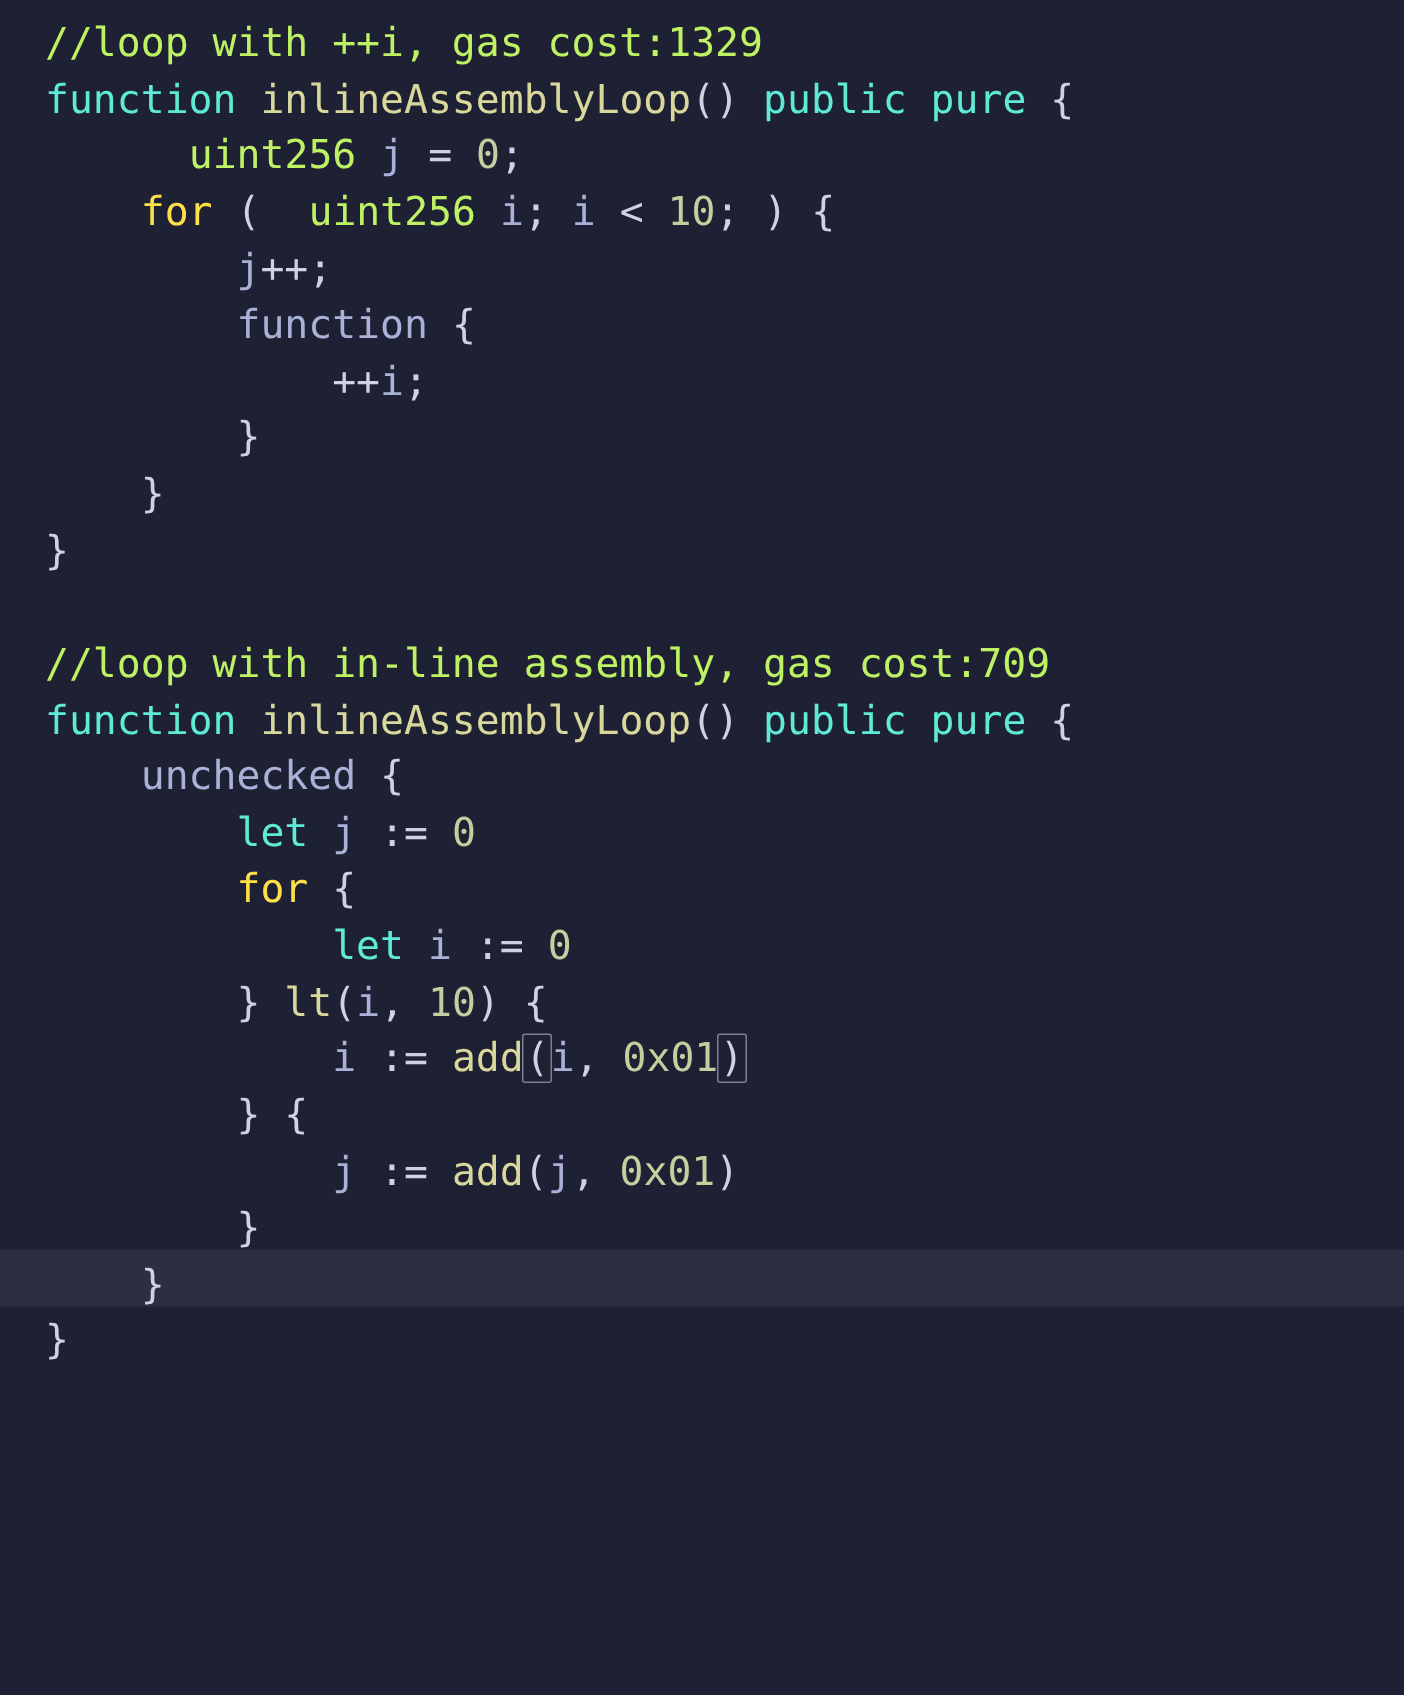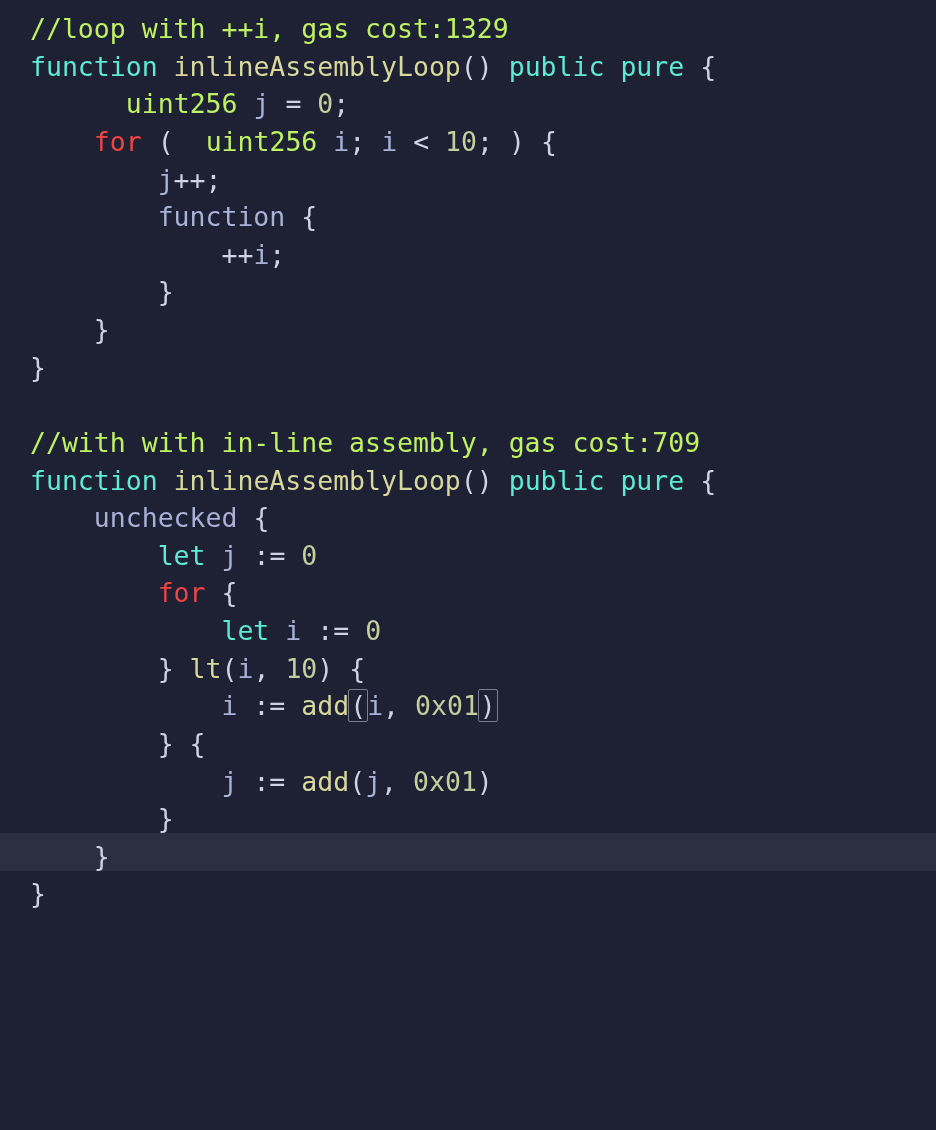--- a/index.html
+++ b/index.html
@@ -14,21 +14,21 @@
     margin: 0;
     padding: 10px 0 0 30px;
     font-family: "Consolas", "Menlo", "Monaco", monospace;
     font-size: 26.5px;
     line-height: 1.42;
     white-space: pre;
     color: #cfd2e2;
   }
   .tok-comment  { color: #bef264; }
   .tok-keyword  { color: #5eead4; }
-  .tok-keyword2 { color: #ef4444; }
+  .tok-keyword2 { color: #fde047; }
   .tok-type     { color: #bef264; margin-left: 32px; }
   .tok-funcname { color: #d8d79c; }
   .tok-ident    { color: #a9b1d6; }
   .tok-number   { color: #c5ce9e; }
   .tok-punct    { color: #cfd2e2; }
   .tok-op       { color: #cfd2e2; }
   .tok-paren-hl {
     color: #cfd2e2;
     border: 1px solid #7a8090;
     border-radius: 2px;
@@ -54,21 +54,21 @@
 <span class="tok-keyword">function</span> <span class="tok-funcname">inlineAssemblyLoop</span><span class="tok-punct">()</span> <span class="tok-keyword">public</span> <span class="tok-keyword">pure</span> <span class="tok-punct">{</span>
     <span class="tok-type">uint256</span> <span class="tok-ident">j</span> <span class="tok-op">=</span> <span class="tok-number">0</span><span class="tok-punct">;</span>
     <span class="tok-keyword2">for</span> <span class="tok-punct">(</span><span class="tok-type">uint256</span> <span class="tok-ident">i</span><span class="tok-punct">;</span> <span class="tok-ident">i</span> <span class="tok-op">&lt;</span> <span class="tok-number">10</span><span class="tok-punct">;</span> <span class="tok-punct">)</span> <span class="tok-punct">{</span>
         <span class="tok-ident"><span>j</span><span class="tok-op">++</span></span><span class="tok-punct">;</span>
         <span class="tok-ident">function</span> <span class="tok-punct">{</span>
             <span class="tok-op">++</span><span class="tok-ident">i</span><span class="tok-punct">;</span>
         <span class="tok-punct">}</span>
     <span class="tok-punct">}</span>
 <span class="tok-punct">}</span>
 
-<span class="tok-comment">//with with in-line assembly, gas cost:709</span>
+<span class="tok-comment">//loop with in-line assembly, gas cost:709</span>
 <span class="tok-keyword">function</span> <span class="tok-funcname">inlineAssemblyLoop</span><span class="tok-punct">()</span> <span class="tok-keyword">public</span> <span class="tok-keyword">pure</span> <span class="tok-punct">{</span>
     <span class="tok-ident">unchecked</span> <span class="tok-punct">{</span>
         <span class="tok-keyword">let</span> <span class="tok-ident">j</span> <span class="tok-op">:=</span> <span class="tok-number">0</span>
         <span class="tok-keyword2">for</span> <span class="tok-punct">{</span>
             <span class="tok-keyword">let</span> <span class="tok-ident">i</span> <span class="tok-op">:=</span> <span class="tok-number">0</span>
         <span class="tok-punct">}</span> <span class="tok-funcname">lt</span><span class="tok-punct">(</span><span class="tok-ident">i</span><span class="tok-punct">,</span> <span class="tok-number">10</span><span class="tok-punct">)</span> <span class="tok-punct">{</span>
             <span class="tok-ident">i</span> <span class="tok-op">:=</span> <span class="tok-funcname">add</span><span class="tok-paren-hl">(</span><span class="tok-ident">i</span><span class="tok-punct">,</span> <span class="tok-number">0x01</span><span class="tok-paren-hl">)</span>
         <span class="tok-punct">}</span> <span class="tok-punct">{</span>
             <span class="tok-ident">j</span> <span class="tok-op">:=</span> <span class="tok-funcname">add</span><span class="tok-punct">(</span><span class="tok-ident">j</span><span class="tok-punct">,</span> <span class="tok-number">0x01</span><span class="tok-punct">)</span>
         <span class="tok-punct">}</span>

